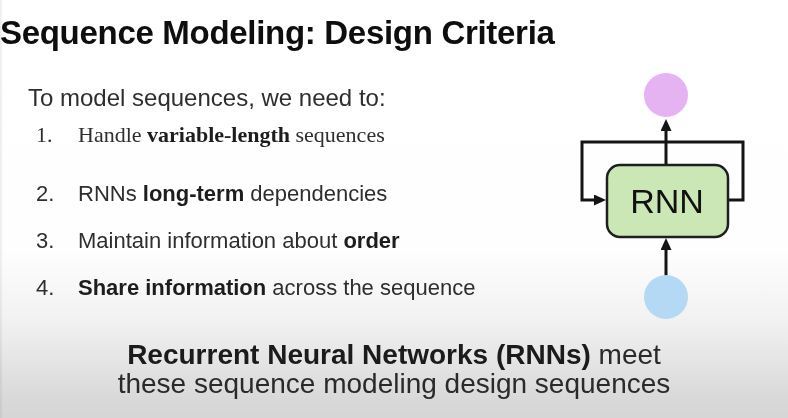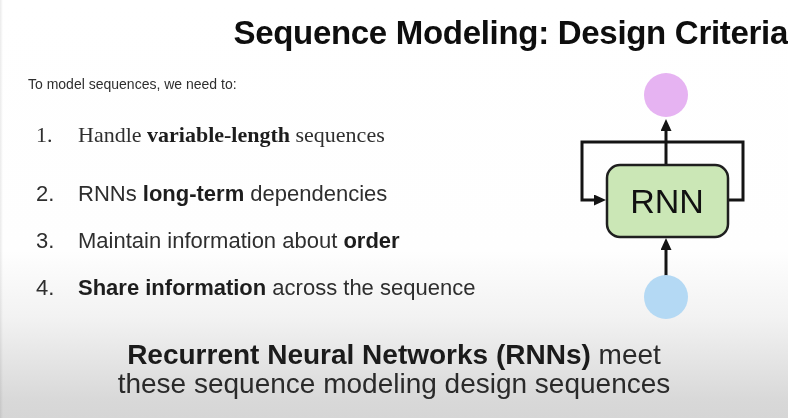--- a/index.html
+++ b/index.html
@@ -25,31 +25,31 @@
     position: absolute;
     left: 0; top: 0;
     width: 3px; height: 100%;
     background: linear-gradient(90deg, rgba(0,0,0,0.08), rgba(0,0,0,0));
   }
   .title {
     position: absolute;
     top: 14px;
     left: 0;
     width: 100%;
-    text-align: right;
+    text-align: left;
     font-size: 33px;
     font-weight: 700;
     letter-spacing: -0.3px;
     color: #0e0e0e;
   }
   .intro {
     position: absolute;
-    top: 76px;
+    top: 84px;
     left: 28px;
-    font-size: 14px;
+    font-size: 24px;
     color: #2e2e2e;
   }
   .crit-row {
     position: absolute;
     left: 36px;
     font-size: 22px;
     color: #2e2e2e;
     white-space: nowrap;
   }
   .crit-row .num {

